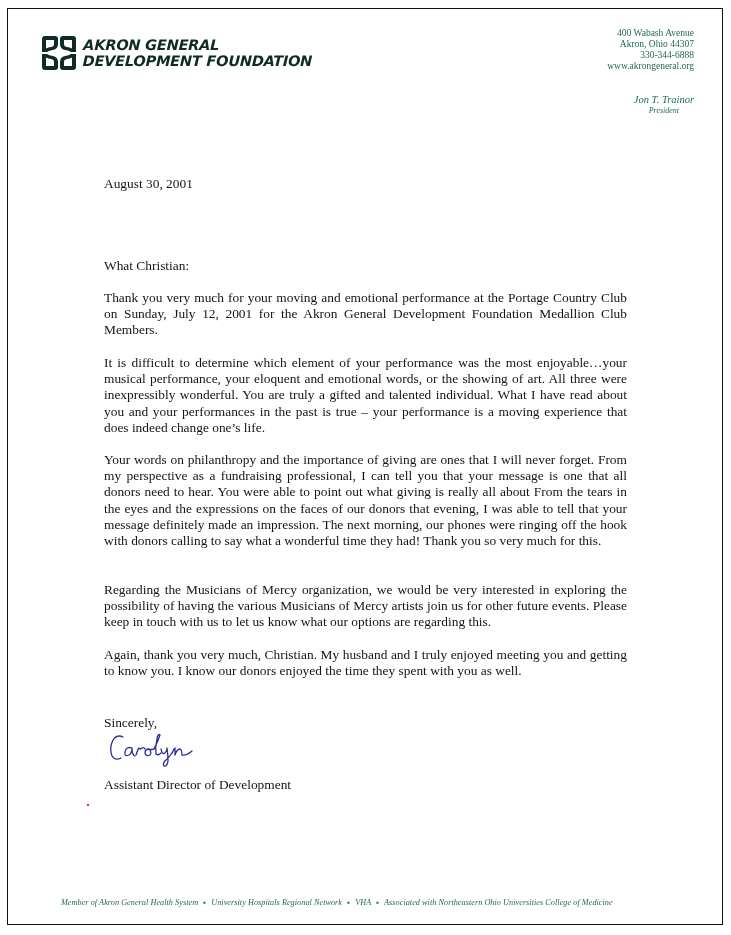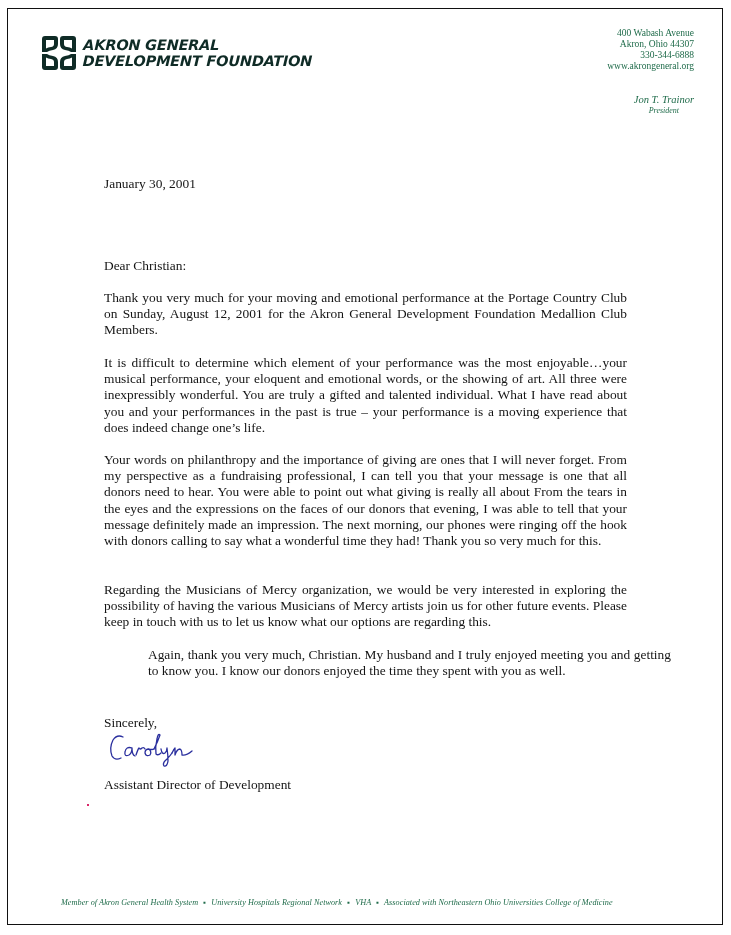--- a/index.html
+++ b/index.html
@@ -85,21 +85,21 @@
     .salutation { top: 258px; }
     .body-para {
       margin: 0;
       text-align: justify;
       text-align-last: left;
     }
     .p1 { top: 290px; }
     .p2 { top: 355px; }
     .p3 { top: 452px; }
     .p4 { top: 582px; }
-    .p5 { top: 647px; margin-left: 44px; }
+    .p5 { top: 647px; }
     .closing { top: 715px; }
     .signature {
       position: absolute;
       left: 108px;
       top: 731px;
       width: 110px;
       height: 38px;
     }
     .sig-block { top: 777px; }
     .sig-line { display: block; }
@@ -165,24 +165,24 @@
   <div>Akron, Ohio 44307</div>
   <div>330-344-6888</div>
   <div>www.akrongeneral.org</div>
 </div>
 
 <div class="letterhead-president">
   <div class="president-name">Jon T. Trainor</div>
   <div class="president-title">President</div>
 </div>
 
-<div class="letter date">January 30, 2001</div>
-<div class="letter salutation">Dear Christian:</div>
-
-<p class="letter body-para p1">Thank you very much for your moving and emotional performance at the Portage Country Club on Sunday, August 12, 2001 for the Akron General Development Foundation Medallion Club Members.</p>
+<div class="letter date">August 30, 2001</div>
+<div class="letter salutation">What Christian:</div>
+
+<p class="letter body-para p1">Thank you very much for your moving and emotional performance at the Portage Country Club on Sunday, July 12, 2001 for the Akron General Development Foundation Medallion Club Members.</p>
 <p class="letter body-para p2">It is difficult to determine which element of your performance was the most enjoyable…your musical performance, your eloquent and emotional words, or the showing of art.  All three were inexpressibly wonderful.   You are truly a gifted and talented individual.  What I have read about you and your performances in the past is true – your performance is a moving experience that does indeed change one’s life.</p>
 <p class="letter body-para p3">Your words on philanthropy and the importance of giving are ones that I will never forget. From my perspective as a fundraising professional, I can tell you that your message is one that all donors need to hear.  You were able to point out what giving is really all about From the tears in the eyes and the expressions on the faces of our donors that evening, I was able to tell that your message definitely made an impression.  The next morning, our phones were ringing off the hook with donors calling to say what a wonderful time they had!  Thank you so very much for this.</p>
 <p class="letter body-para p4">Regarding the Musicians of Mercy organization, we would be very interested in exploring the possibility of having the various Musicians of Mercy artists join us for other future events. Please keep in touch with us to let us know what our options are regarding this.</p>
 <p class="letter body-para p5">Again, thank you very much, Christian.  My husband and I truly enjoyed meeting you and getting to know you.  I know our donors enjoyed the time they spent with you as well.</p>
 
 <div class="letter closing">Sincerely,</div>
 
 <svg class="signature" viewBox="0 0 110 38">
   <title>Carolyn</title>
   <g fill="none" stroke="#2a2f9e" stroke-width="1.3" stroke-linecap="round" stroke-linejoin="round">

